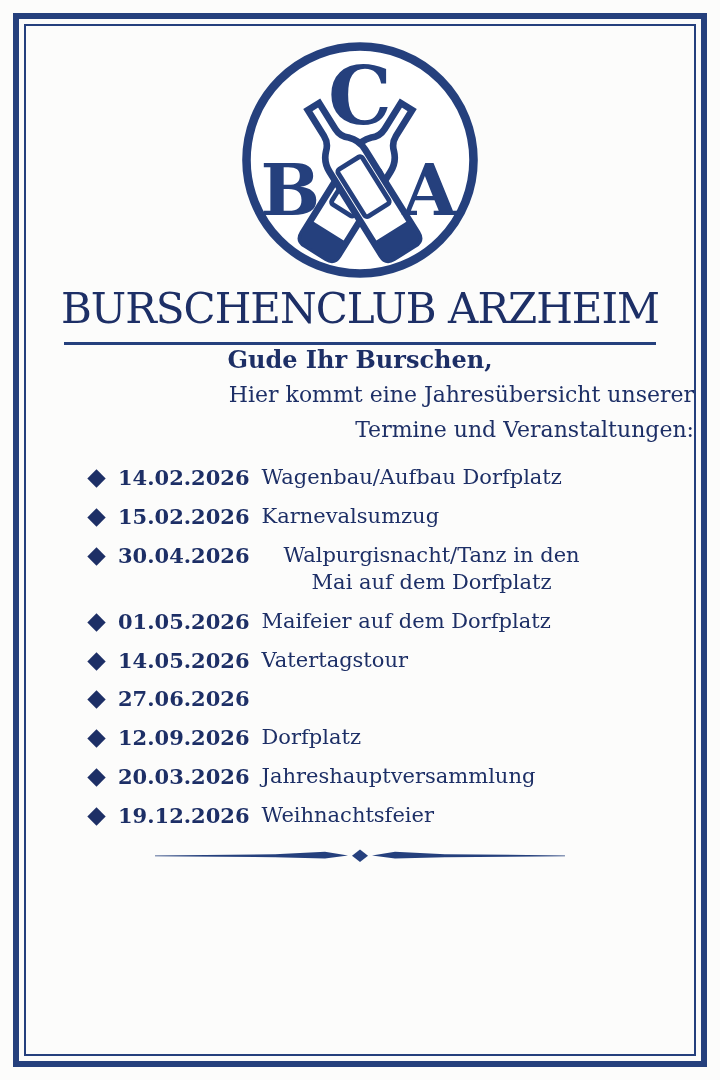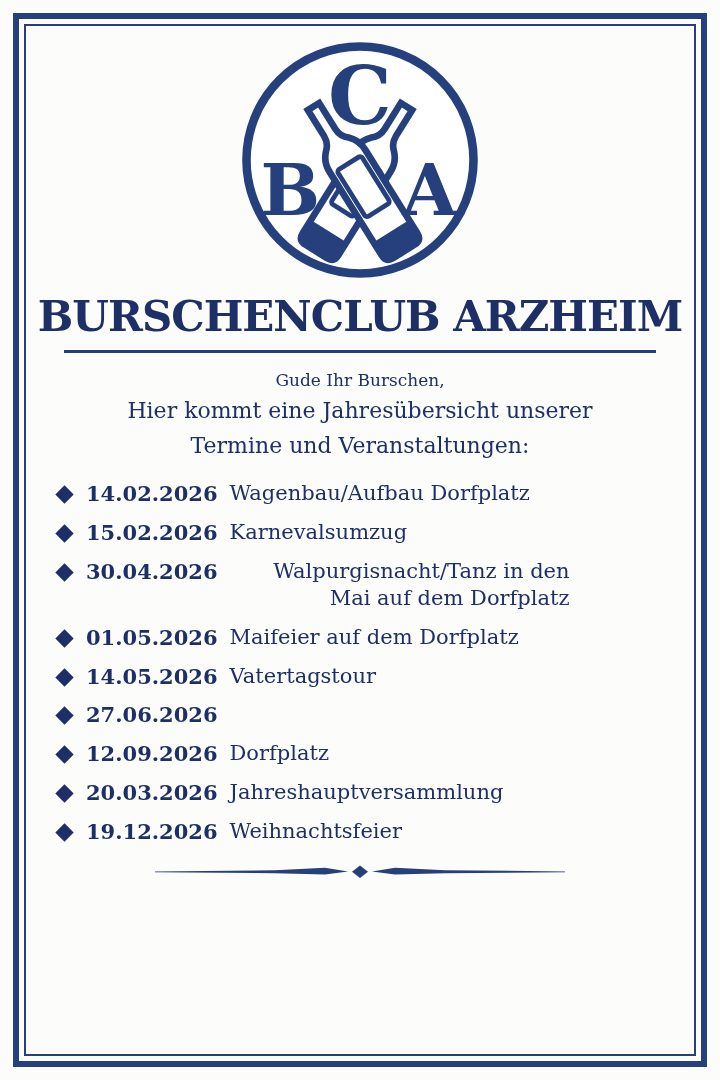--- a/index.html
+++ b/index.html
@@ -28,47 +28,47 @@
   }
   .content{
     position:absolute; inset:26px;
     text-align:center;
   }
   .logo-wrap{
     margin:10px auto 0 auto;
     width:248px; height:248px;
   }
   .title{
-    margin-top:8px;
+    margin-top:0;
     font-size:42px;
-    font-weight:bold;
+    font-weight:normal;
     letter-spacing:-1px;
     color:var(--ink);
     white-space:nowrap;
   }
   .title-rule{
     width:592px; height:3px;
     background:var(--navy);
     margin:9px auto 0 auto;
   }
   .greeting{
-    margin-top:17px;
-    font-size:17px;
-    font-weight:normal;
+    font-size:24px;
+    font-weight:bold;
   }
   .intro{
     margin-top:6px;
     font-size:22px;
     line-height:1.32;
+    text-align:right;
   }
   .events{
     list-style:none;
     margin-top:20px;
-    text-align:right;
-    padding-left:32px;
+    text-align:center;
+    padding-left:64px;
   }
   .event{
     display:flex;
     align-items:flex-start;
     margin-bottom:11px;
     font-size:21px;
     line-height:1.32;
   }
   .bullet{
     flex:0 0 auto;

